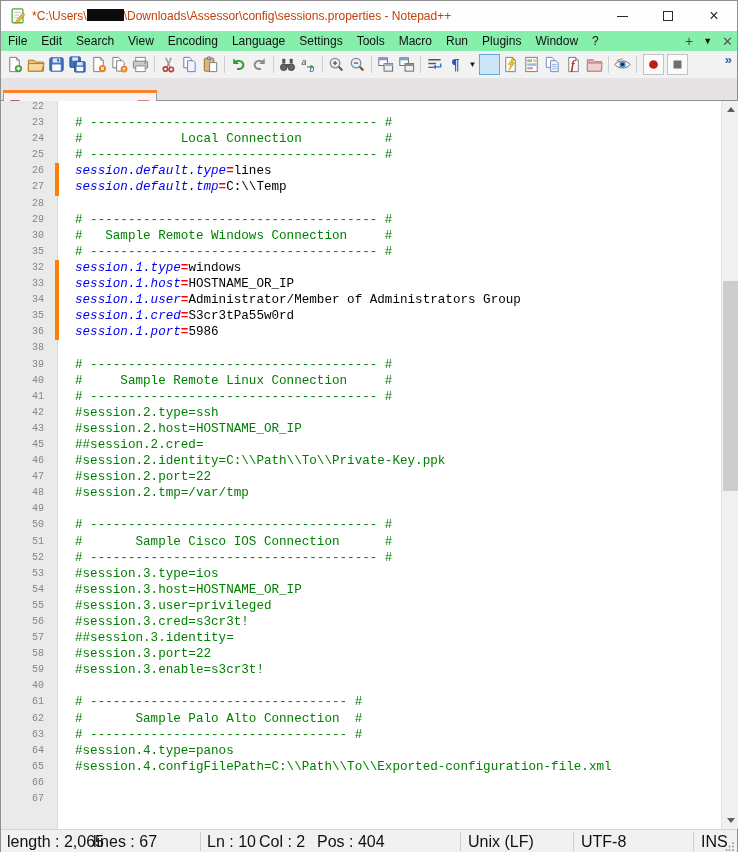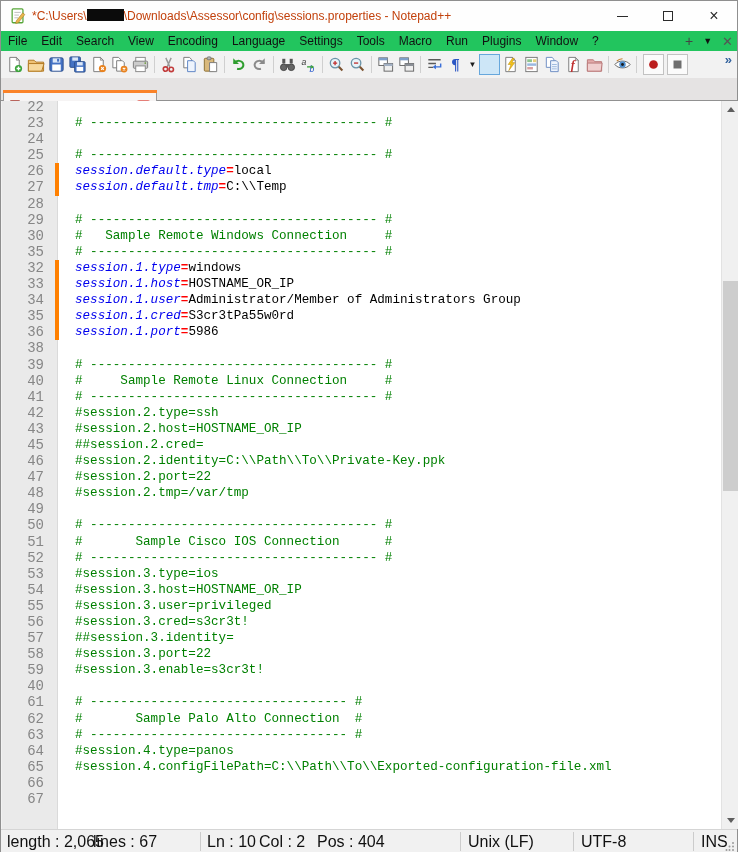--- a/index.html
+++ b/index.html
@@ -17,21 +17,21 @@
                vertical-align:-1px; }
   .winbtn { position:absolute; top:0; width:46px; height:30px; display:flex;
             align-items:center; justify-content:center; }
   .winbtn.min { right:92px; } .winbtn.max { right:46px; } .winbtn.close { right:0; }
   .glyph-min { width:11px; height:0; border-top:1px solid #2b2b2b; }
   .glyph-max { width:10px; height:10px; border:1px solid #2b2b2b; }
   .glyph-close { font-size:16px; color:#2b2b2b; line-height:16px; }
 
   
   .menubar { position:absolute; left:0; top:30px; width:100%; height:20px;
-             background:#22c55e; display:flex; align-items:flex-end; font-size:12px; }
+             background:#86efac; display:flex; align-items:flex-end; font-size:12px; }
   .menu-item { padding:0 7px; height:20px; line-height:20px; color:#111; }
   .menu-right { position:absolute; right:4px; top:0; height:20px; display:flex;
                 align-items:center; gap:10px; }
   .menu-plus { font-size:14px; color:#444; }
   .menu-dd { font-size:9px; color:#111; }
   .menu-x { font-size:13px; color:#555; }
 
   
   .toolbar { position:absolute; left:0; top:50px; width:100%; height:27px;
              background:#f2f2f2; display:flex; align-items:center; padding-left:3px; }
@@ -60,21 +60,21 @@
 
   
   .editor { position:absolute; left:1px; top:100px; width:736px; height:728px;
             background:#ffffff; overflow:hidden; }
   .gutter-bg { position:absolute; left:0; top:0; width:56px; height:100%;
                background:#eaeaea; border-right:1px solid #dadada; }
   .code-lines { position:absolute; left:0; top:-2px; right:17px;
                 font-family:"Liberation Mono", monospace; font-size:12.6px; }
   .line { height:16.1px; line-height:16.1px; display:flex; white-space:pre; }
   .ln { display:inline-block; width:50px; padding-right:8px; text-align:right;
-        color:#868686; font-size:14px; flex:none; }
+        color:#868686; font-size:10px; flex:none; }
   .mk { display:inline-block; width:23px; position:relative; flex:none; }
   .mk.on::before { content:""; position:absolute; left:3px; top:0; bottom:0;
                    width:4px; background:#ff8000; }
   .cm { color:#008000; }
   .k  { color:#0000ee; font-style:italic; }
   .eq { color:#ff0000; font-weight:bold; }
   .v  { color:#000000; }
 
   
   .vscroll { position:absolute; right:0; top:0; width:17px; height:100%;
@@ -369,23 +369,23 @@
       <span class="tab-label">sessions.properties</span>
       <span class="tab-close">x</span>
     </div>
   </div>
 
   <div class="editor">
     <div class="gutter-bg"></div>
     <div class="code-lines" id="code-lines">
         <div class="line"><span class="ln">22</span><span class="mk"></span><span></span></div>
         <div class="line"><span class="ln">23</span><span class="mk"></span><span><span class="cm"># -------------------------------------- #</span></span></div>
-        <div class="line"><span class="ln">24</span><span class="mk"></span></div>
+        <div class="line"><span class="ln">24</span><span class="mk"></span><span><span class="cm">#             Local Connection           #</span></span></div>
         <div class="line"><span class="ln">25</span><span class="mk"></span><span><span class="cm"># -------------------------------------- #</span></span></div>
-        <div class="line"><span class="ln">26</span><span class="mk on"></span><span><span class="k">session.default.type</span><span class="eq">=</span><span class="v">local</span></span></div>
+        <div class="line"><span class="ln">26</span><span class="mk on"></span><span><span class="k">session.default.type</span><span class="eq">=</span><span class="v">lines</span></span></div>
         <div class="line"><span class="ln">27</span><span class="mk on"></span><span><span class="k">session.default.tmp</span><span class="eq">=</span><span class="v">C:\\Temp</span></span></div>
         <div class="line"><span class="ln">28</span><span class="mk"></span><span></span></div>
         <div class="line"><span class="ln">29</span><span class="mk"></span><span><span class="cm"># -------------------------------------- #</span></span></div>
         <div class="line"><span class="ln">30</span><span class="mk"></span><span><span class="cm">#   Sample Remote Windows Connection     #</span></span></div>
         <div class="line"><span class="ln">35</span><span class="mk"></span><span><span class="cm"># -------------------------------------- #</span></span></div>
         <div class="line"><span class="ln">32</span><span class="mk on"></span><span><span class="k">session.1.type</span><span class="eq">=</span><span class="v">windows</span></span></div>
         <div class="line"><span class="ln">33</span><span class="mk on"></span><span><span class="k">session.1.host</span><span class="eq">=</span><span class="v">HOSTNAME_OR_IP</span></span></div>
         <div class="line"><span class="ln">34</span><span class="mk on"></span><span><span class="k">session.1.user</span><span class="eq">=</span><span class="v">Administrator/Member of Administrators Group</span></span></div>
         <div class="line"><span class="ln">35</span><span class="mk on"></span><span><span class="k">session.1.cred</span><span class="eq">=</span><span class="v">S3cr3tPa55w0rd</span></span></div>
         <div class="line"><span class="ln">36</span><span class="mk on"></span><span><span class="k">session.1.port</span><span class="eq">=</span><span class="v">5986</span></span></div>

